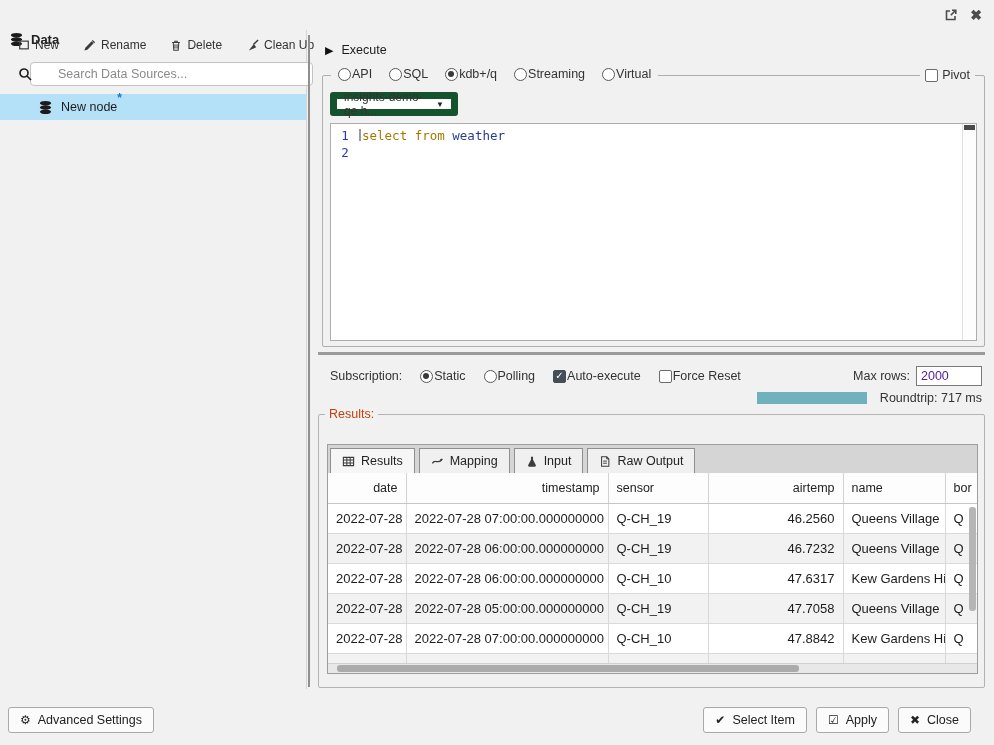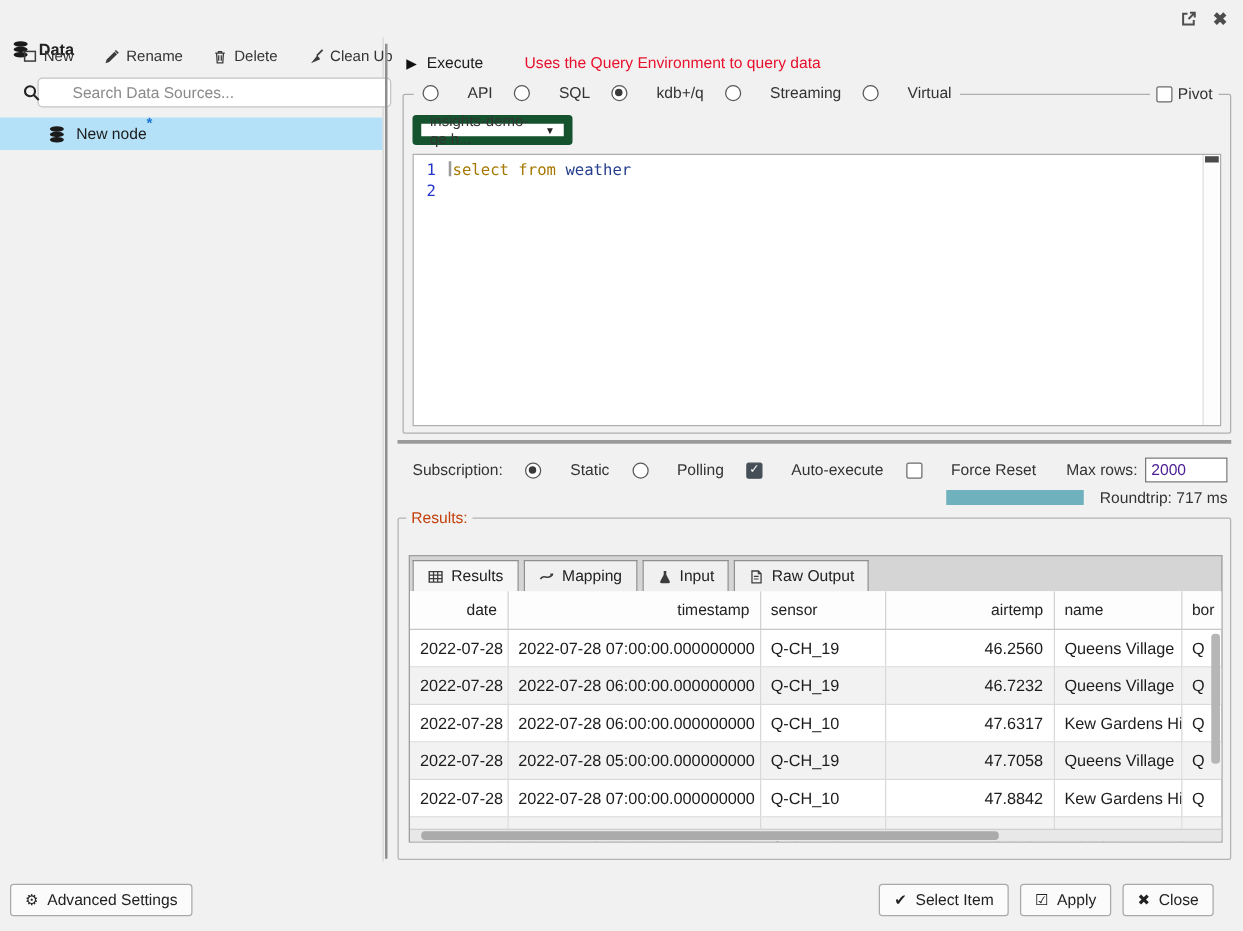--- a/index.html
+++ b/index.html
@@ -33,21 +33,21 @@
   .right{position:absolute;left:318px;top:30px;right:9px;bottom:56px;}
   .exec-row{display:flex;align-items:center;margin-top:8px;height:24px;}
   .exec-btn{display:flex;align-items:center;gap:8px;font-size:12.5px;color:#1b1b1b;cursor:pointer;padding-left:7px;}
   .exec-play{font-size:11px;color:#111;}
   .notice{color:var(--notice-red,#e8112d);font-size:12.5px;margin-left:33px;}
 
   .qgroup{position:relative;margin-top:13px;margin-left:4px;margin-right:0;height:272px;
           border:1px solid #afafaf;border-radius:2px;box-sizing:border-box;padding:16px 7px 8px 7px;}
   .qlegend{position:absolute;top:-9px;left:8px;display:flex;gap:17px;background:#f1f1f1;padding:0 7px;font-size:12.5px;align-items:center;}
   .qlegend-right{position:absolute;top:-8px;right:9px;background:#f1f1f1;padding:0 5px;display:flex;align-items:center;gap:4px;font-size:12.5px;}
-  .radio{display:flex;align-items:center;gap:23px;cursor:pointer;white-space:nowrap;}
+  .radio{display:flex;align-items:center;gap:1px;cursor:pointer;white-space:nowrap;}
   .rdot{width:13px;height:13px;border:1.5px solid #585858;border-radius:50%;background:#fff;box-sizing:border-box;position:relative;flex:none;}
   .rdot.on::after{content:"";position:absolute;left:2px;top:2px;width:6px;height:6px;border-radius:50%;background:#3a3a3a;}
   .cbox{width:13px;height:13px;border:1.5px solid #6b6b6b;border-radius:2px;background:#fff;box-sizing:border-box;flex:none;
         display:flex;align-items:center;justify-content:center;}
   .cbox.on{background:#454e56;border-color:#454e56;color:#fff;font-size:10px;line-height:1;}
 
   .env-select{width:128px;height:24px;background:#fff;border:7px solid #14532d;border-radius:3px;
       display:flex;align-items:center;padding:0 7px;box-sizing:border-box;font-size:12px;cursor:pointer;gap:6px;}
   .env-select .caret{margin-left:auto;font-size:8px;color:#222;}
 
@@ -175,21 +175,20 @@
 
   <div class="vsplit"></div>
 
   <div class="right">
 
     <div class="exec-row">
       <span class="exec-btn">
         <span class="exec-play">▶</span>
         <span>Execute</span>
       </span>
-      <span class="notice">Uses the Query Environment to query data</span>
     </div>
 
     <div class="qgroup">
       <div class="qlegend">
         <span class="radio">
             <span class="rdot"></span>
             <span>API</span>
           </span>
         <span class="radio">
             <span class="rdot"></span>

